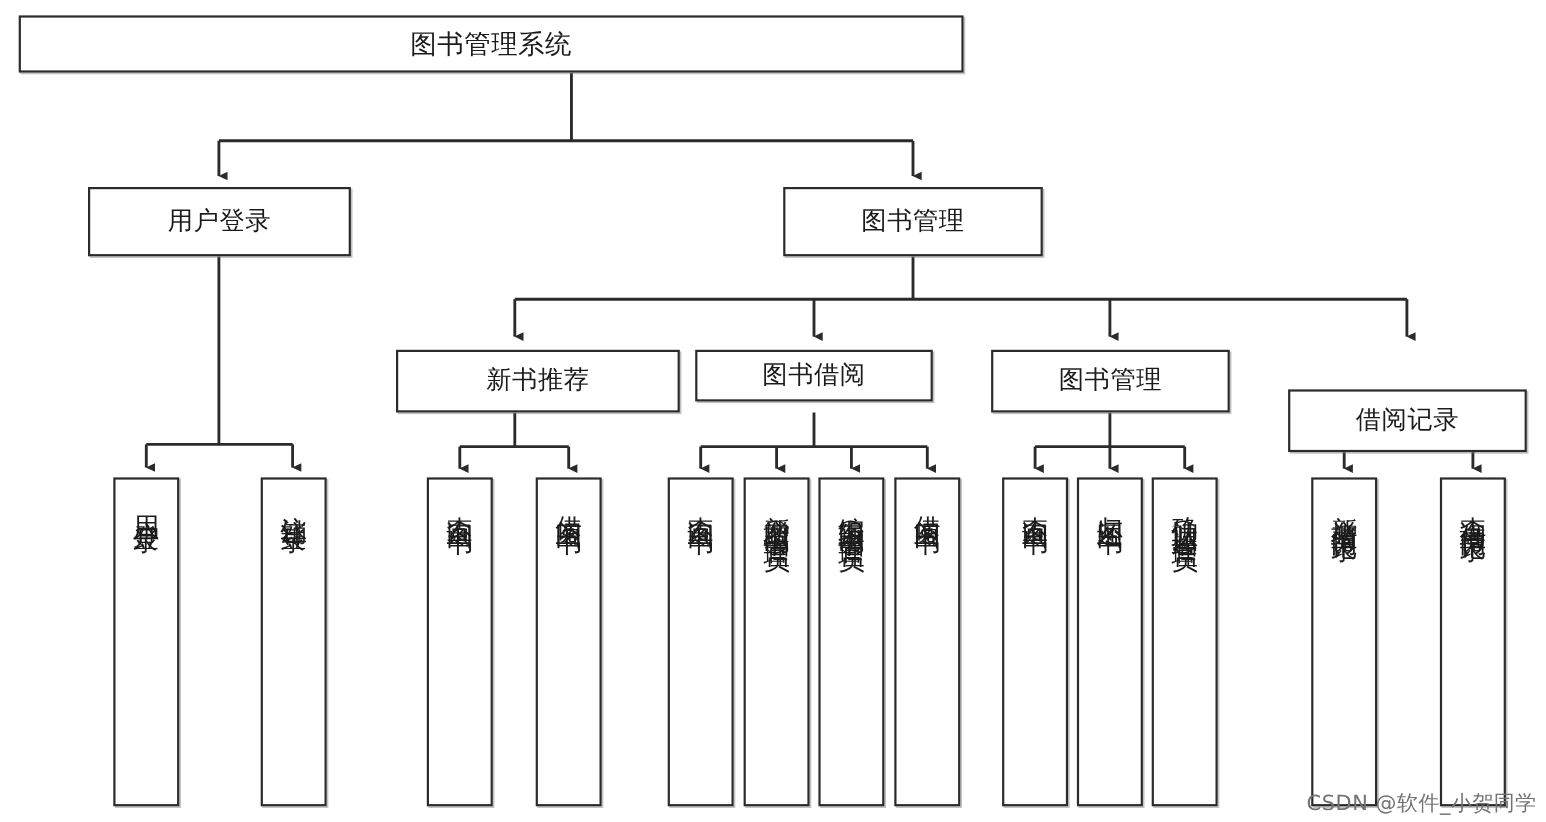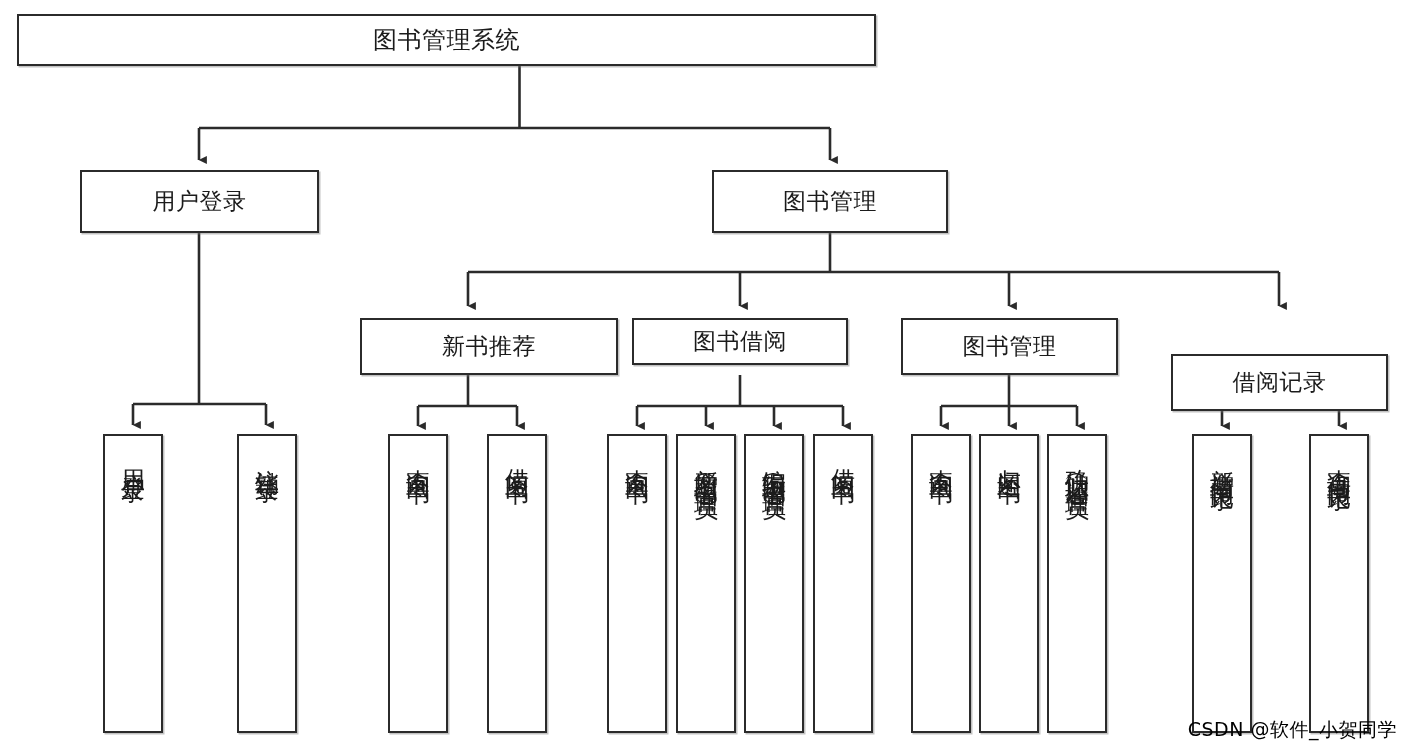--- a/index.html
+++ b/index.html
@@ -58,21 +58,21 @@
     font-size: 24px;
     letter-spacing: 4px;
     line-height: 1;
     white-space: nowrap;
   }
   .watermark {
     position: absolute;
     right: 8px;
     bottom: 4px;
     font-size: 19px;
-    color: #000000;
+    color: #737373;
     letter-spacing: 0.5px;
     white-space: nowrap;
     pointer-events: none;
   }
 </style>
 </head>
 <body>
 
 <div id="canvas">
 

